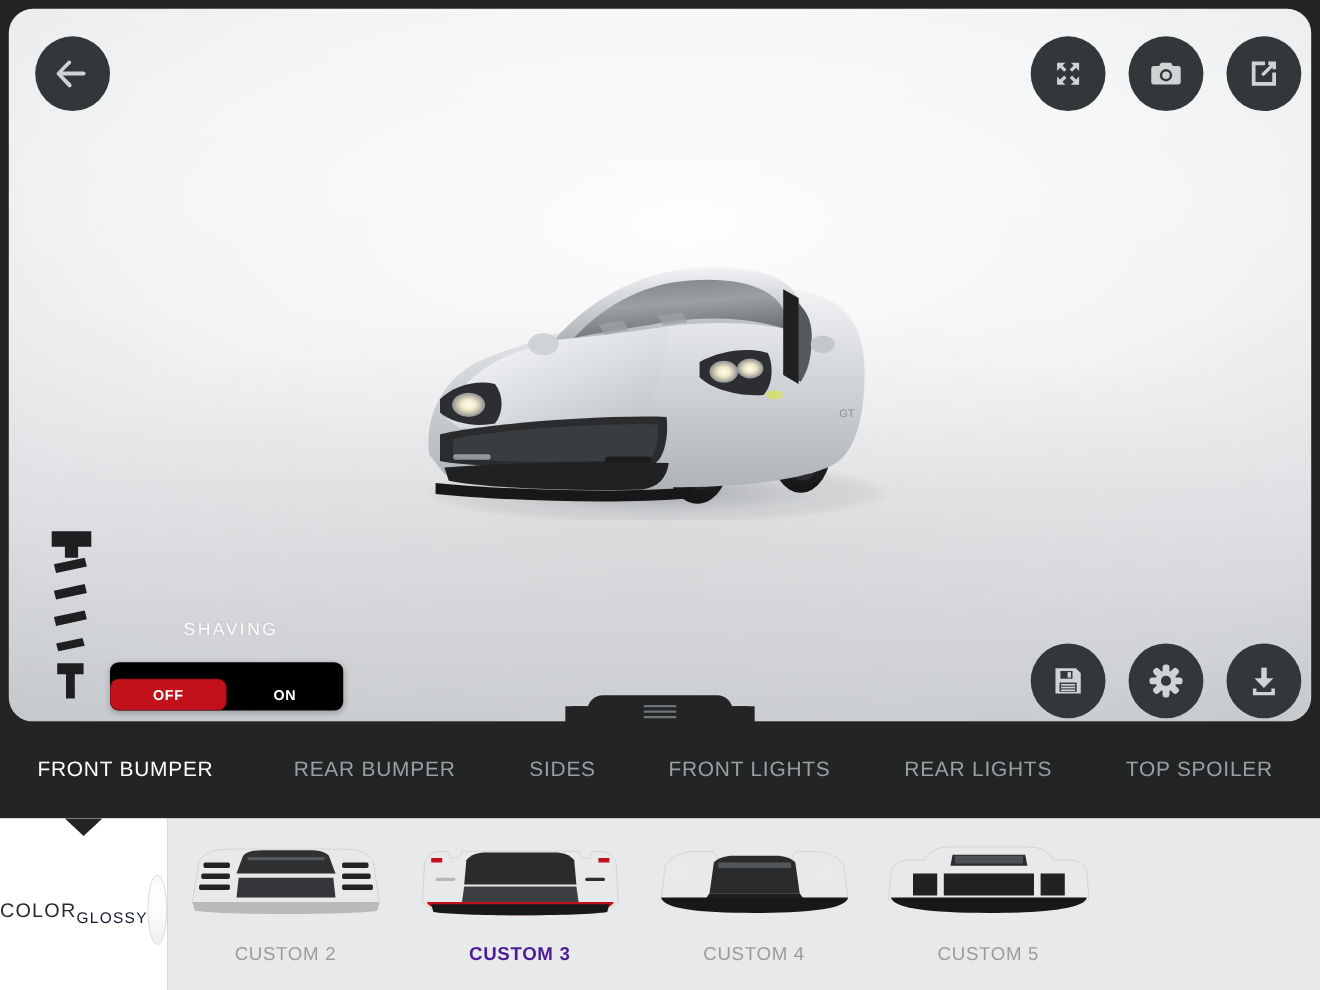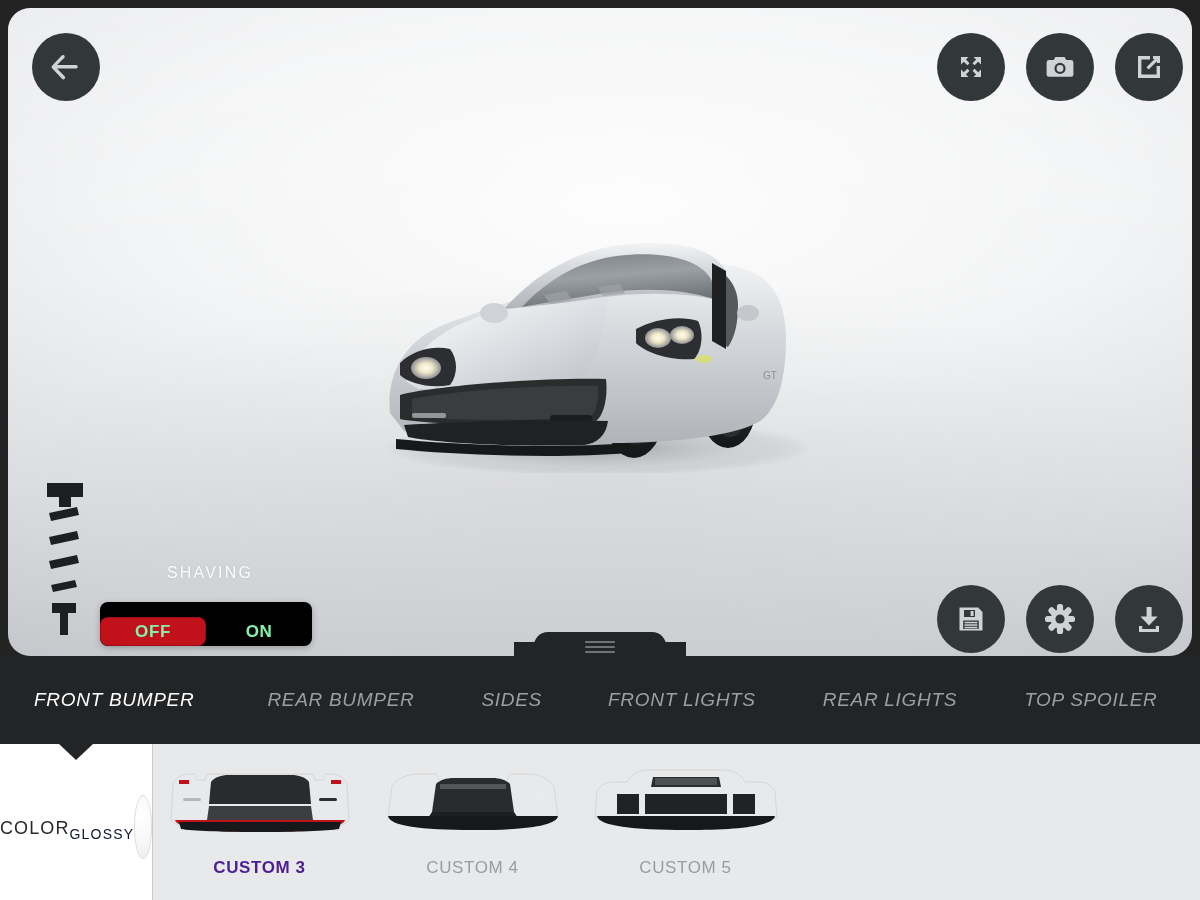--- a/index.html
+++ b/index.html
@@ -68,22 +68,22 @@
     text-shadow: 0 0 3px rgba(0,0,0,0.10);
   }
   .toggle {
     display: flex; width: 212px; height: 44px;
     border-radius: 8px; background: #000;
     overflow: hidden;
     box-shadow: 0 2px 6px rgba(0,0,0,0.25);
   }
   .toggle-opt {
     flex: 1; display: flex; align-items: center; justify-content: center;
-    font-size: 17px; font-weight: 700; letter-spacing: 0.6px;
-    color: #86efac; cursor: pointer; user-select: none; margin-top: 15px;
+    font-size: 13px; font-weight: 700; letter-spacing: 0.6px;
+    color: #ffffff; cursor: pointer; user-select: none; margin-top: 15px;
   }
   .toggle-opt.on-state {
     background: #c1121c;
     border-radius: 8px;
     box-shadow: 0 0 0 1px rgba(0,0,0,0.2) inset;
   }
 
   
   .tabbar {
     position: absolute;
@@ -111,21 +111,20 @@
     width: 20px; height: 20px; background: #222426;
   }
   .grip::before { left: -20px; border-bottom-right-radius: 20px; box-shadow: 6px 0 0 0 #222426; }
   .grip::after  { right: -20px; border-bottom-left-radius: 20px;  box-shadow: -6px 0 0 0 #222426; }
 
   .tabs {
     position: absolute; left: 0; top: 0;
     width: 1200px; height: 88px;
     display: flex; align-items: center;
     white-space: nowrap;
-    font-style: italic;
   }
   .tab {
     font-size: 19px; letter-spacing: 0.7px;
     color: #9aa0a2; cursor: pointer;
     padding: 0 0;
     flex: none;
   }
   .tab.active { color: #ffffff; }
 
   
@@ -403,20 +402,36 @@
       <div class="color-title">COLOR</div>
       <div class="glossy-label">GLOSSY</div>
       <div class="swatch"></div>
     </div>
 
     <div class="strip-divider"></div>
 
     <div class="thumbs">
 
 
+      <div class="thumb">
+        <svg class="thumb-img" viewBox="0 0 190 86">
+          <path d="M16 24 C22 16 32 14 42 14 L148 14 C158 14 168 16 174 24 L180 62 C176 68 160 70 95 70 C30 70 14 68 10 62 Z" fill="url(#wb1)" stroke="#c9cacb" stroke-width="0.6"></path>
+          <path d="M56 20 C60 16 66 15 74 15 L116 15 C124 15 130 16 134 20 L140 36 L50 36 Z" fill="#2e3032"></path>
+          <path d="M60 21 h70 v3 h-70 z" fill="#55585a"></path>
+          <path d="M52 40 L138 40 L140 58 L50 58 Z" fill="#34363a"></path>
+          <rect x="20" y="26" width="24" height="5" rx="1.5" fill="#212325"></rect>
+          <rect x="18" y="36" width="26" height="5" rx="1.5" fill="#212325"></rect>
+          <rect x="16" y="46" width="28" height="5" rx="1.5" fill="#212325"></rect>
+          <rect x="146" y="26" width="24" height="5" rx="1.5" fill="#212325"></rect>
+          <rect x="146" y="36" width="26" height="5" rx="1.5" fill="#212325"></rect>
+          <rect x="146" y="46" width="28" height="5" rx="1.5" fill="#212325"></rect>
+          <path d="M10 62 L180 62 L178 70 C155 74 35 74 12 70 Z" fill="#b9babc"></path>
+        </svg>
+        <div class="thumb-label">CUSTOM 2</div>
+      </div>
 
       <div class="thumb selected">
         <svg class="thumb-img" viewBox="0 0 190 86">
           <path d="M8 26 C10 20 16 16 24 16 L30 16 L32 22 L40 22 L42 16 L148 16 L150 22 L158 22 L160 16 L166 16 C174 16 180 20 182 26 L184 62 L176 68 L14 68 L6 62 Z" fill="url(#wb1)" stroke="#c9cacb" stroke-width="0.6"></path>
           <path d="M46 24 C50 19 56 17 64 17 L126 17 C134 17 140 19 144 24 L146 46 L44 46 Z" fill="#2a2b2d"></path>
           <path d="M44 48 L146 48 L148 62 L42 62 Z" fill="#3c3e41"></path>
           <path d="M14 22 L24 22 L24 26 L14 26 Z" fill="#c1121c"></path>
           <path d="M166 22 L176 22 L176 26 L166 26 Z" fill="#c1121c"></path>
           <path d="M10 62 L180 62 C178 70 150 74 95 74 C40 74 12 70 10 62 Z" fill="#c1121c"></path>
           <path d="M14 64 L176 64 L174 71 C152 75 38 75 16 71 Z" fill="#16181a"></path>

